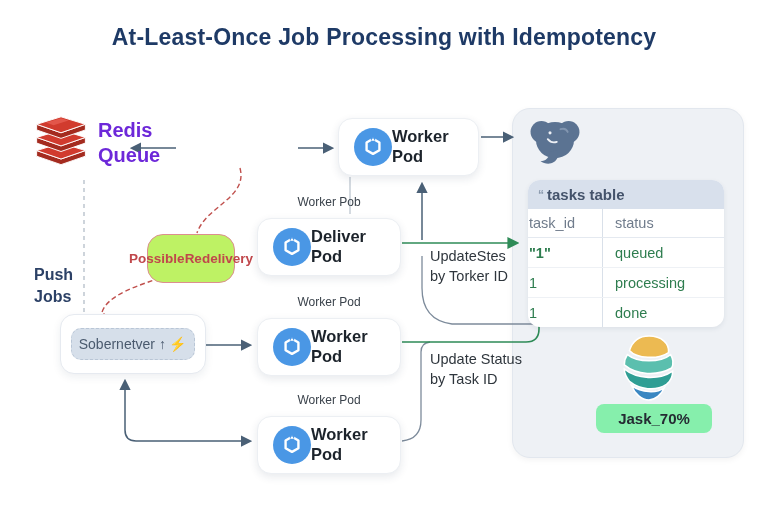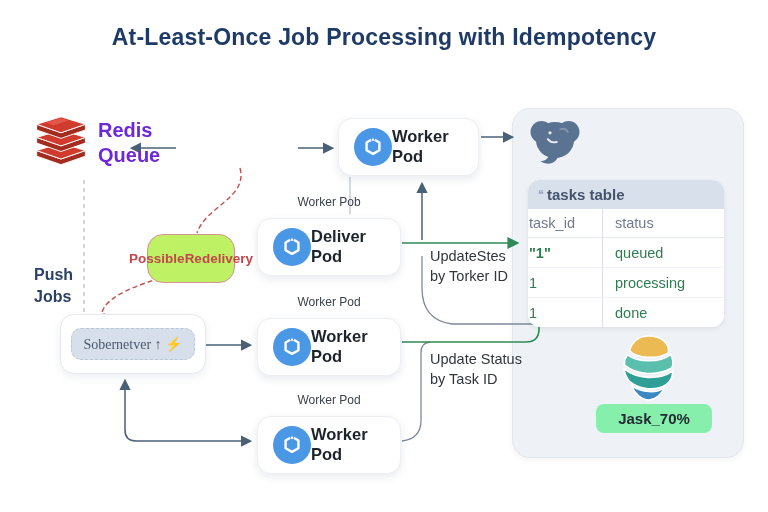--- a/index.html
+++ b/index.html
@@ -34,21 +34,21 @@
   }
   
   .sched{
     left:60px;top:314px;width:144px;height:58px;background:#fff;
     border:1px solid #e6eaf0;border-radius:14px;box-shadow:0 3px 8px rgba(30,50,80,.08);
     display:flex;align-items:center;justify-content:center;
   }
   .sched-pill{
     width:122px;height:30px;background:#d6dfea;border:1px dashed #b9c6d6;border-radius:10px;
     display:flex;align-items:center;justify-content:center;
-    font-size:14px;color:#4a5a6e;font-weight:500;font-family:Liberation Serif, serif;
+    font-size:14px;color:#4a5a6e;font-weight:500;
   }
   
   .pod{
     background:#fff;border:1px solid #eceff3;border-radius:14px;
     box-shadow:0 3px 8px rgba(30,50,80,.10);
     display:flex;align-items:center;gap:0;padding-left:15px;box-sizing:border-box;
   }
   .pod-icon{
     width:38px;height:38px;border-radius:50%;background:#4a97e5;flex:none;
     display:flex;align-items:center;justify-content:center;

